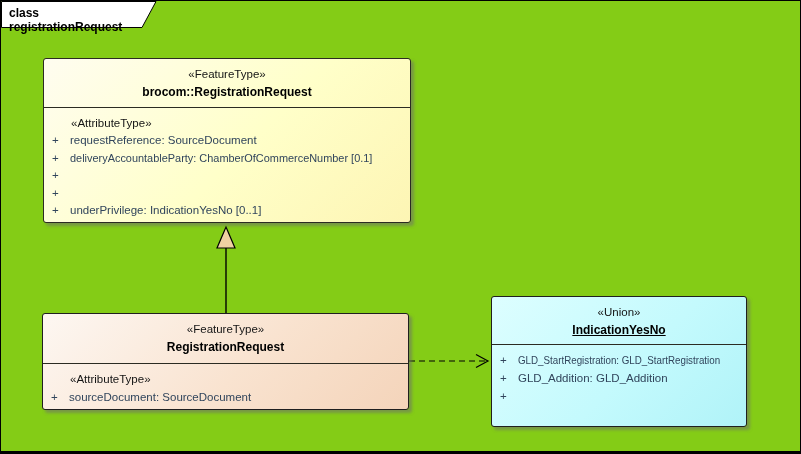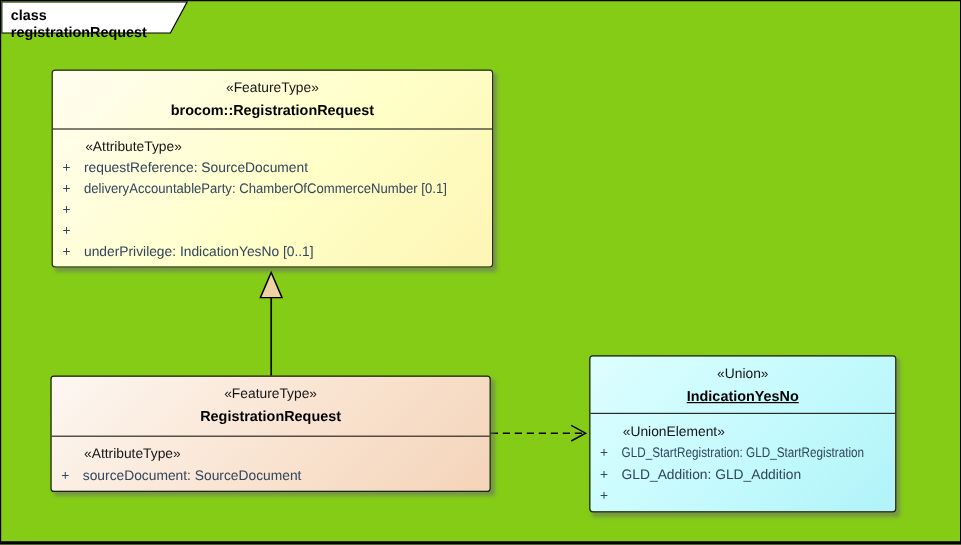--- a/index.html
+++ b/index.html
@@ -112,21 +112,20 @@
       </div>
     </div>
   </div>
 
   <div id="box-src" class="uml-box cyan">
     <div class="box-header">
       <div class="stereotype">«Union»</div>
       <div class="class-name underlined">IndicationYesNo</div>
     </div>
     <div class="box-body">
-      <div class="attr-stereotype">«UnionElement»</div>
       <div class="attr-row">
         <span class="attr-vis">+</span>
         <span class="attr-text condense-85">GLD_StartRegistration: GLD_StartRegistration</span>
       </div>
       <div class="attr-row">
         <span class="attr-vis">+</span>
         <span class="attr-text">GLD_Addition: GLD_Addition</span>
       </div>
       <div class="attr-row">
         <span class="attr-vis">+</span>

